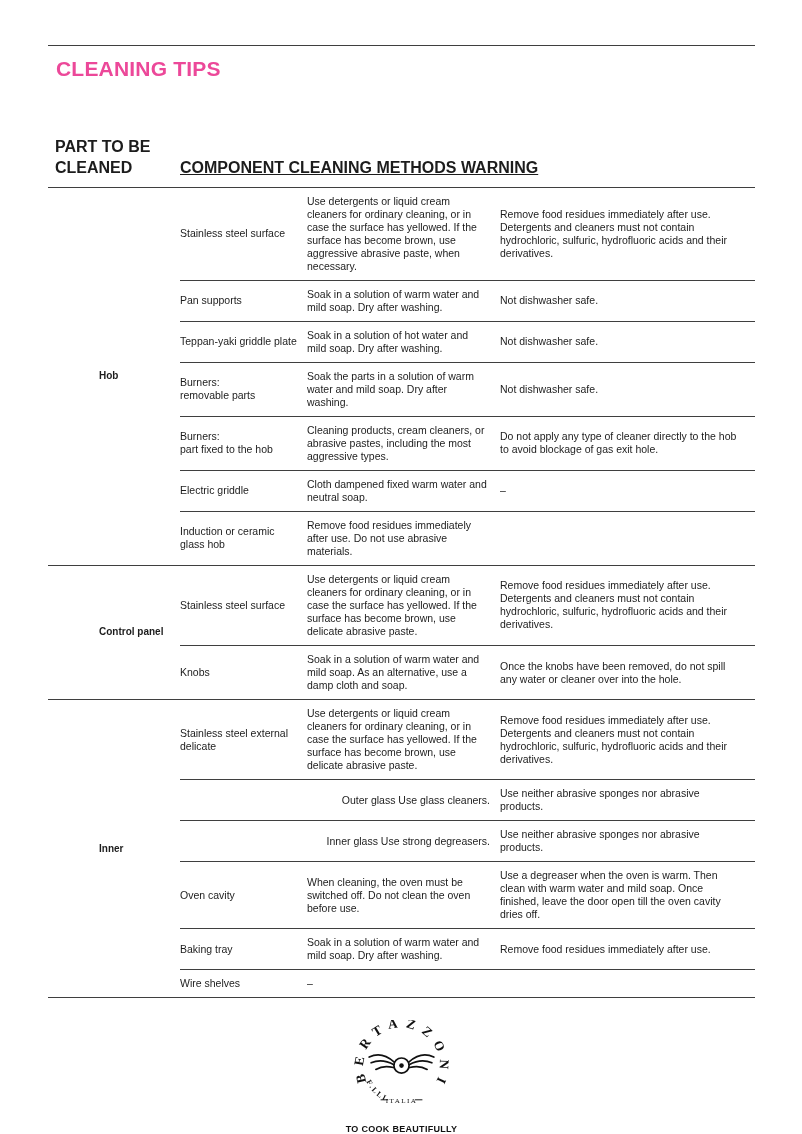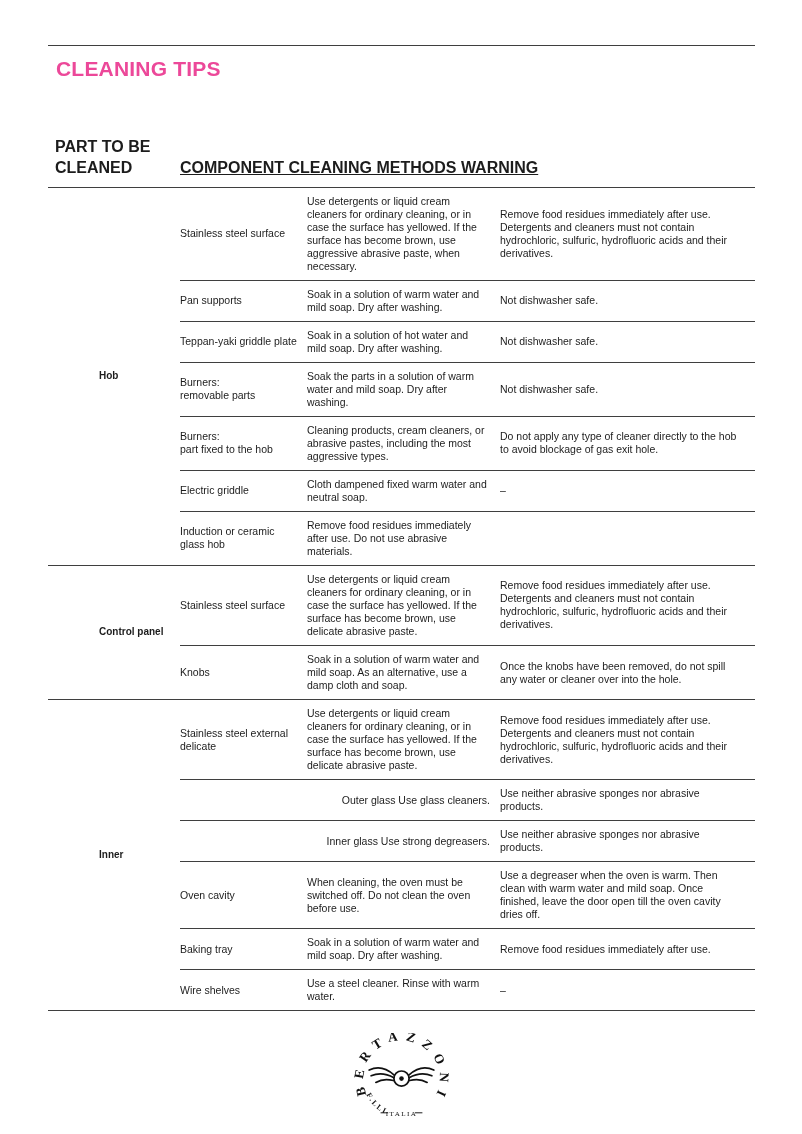--- a/index.html
+++ b/index.html
@@ -204,21 +204,20 @@
           <div class="cell warn">When cleaning, the oven must be switched off. Do not clean the oven before use.</div>
           <div class="cell meth">Use a degreaser when the oven is warm. Then clean with warm water and mild soap. Once finished, leave the door open till the oven cavity dries off.</div>
         </div>
         <div class="row">
           <div class="cell comp">Baking tray</div>
           <div class="cell meth">Soak in a solution of warm water and mild soap. Dry after washing.</div>
           <div class="cell warn">Remove food residues immediately after use.</div>
         </div>
         <div class="row">
           <div class="cell comp">Wire shelves</div>
-          <div class="cell meth">Use a steel cleaner. Rinse with warm water.</div>
           <div class="cell warn">–</div>
         </div>
       </div>
     </div>
 
   </div>
 
   <div class="footer">
     <svg class="logo-svg" width="95" height="95" viewBox="0 0 100 100" aria-hidden="true">
       <defs>

